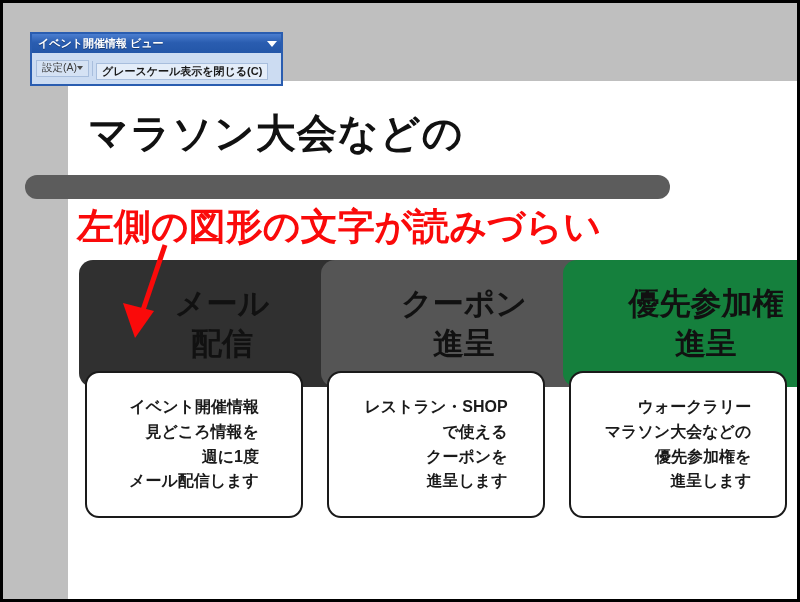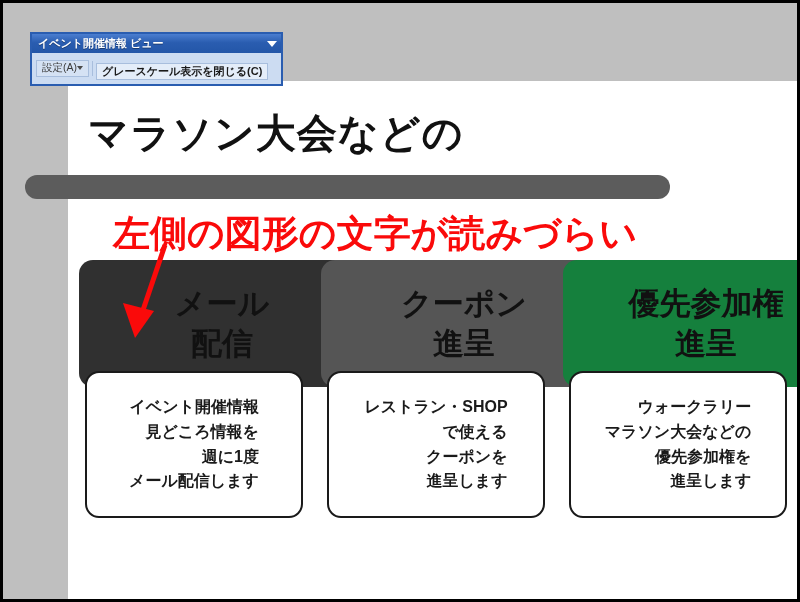--- a/index.html
+++ b/index.html
@@ -130,28 +130,27 @@
     height: 24px;
     background: #5c5c5c;
     border-radius: 12px;
     z-index: 20;
   }
 
   
   #annotation-text {
     position: absolute;
     left: 74px;
-    top: 206px;
+    top: 199px;
     font-size: 37px;
     font-weight: bold;
     color: #fa0a0a;
     letter-spacing: 0px;
     white-space: nowrap;
     z-index: 30;
-    margin-left: 36px;
   }
   #annotation-arrow {
     position: absolute;
     left: 110px;
     top: 238px;
     width: 70px;
     height: 105px;
     z-index: 31;
   }
 

